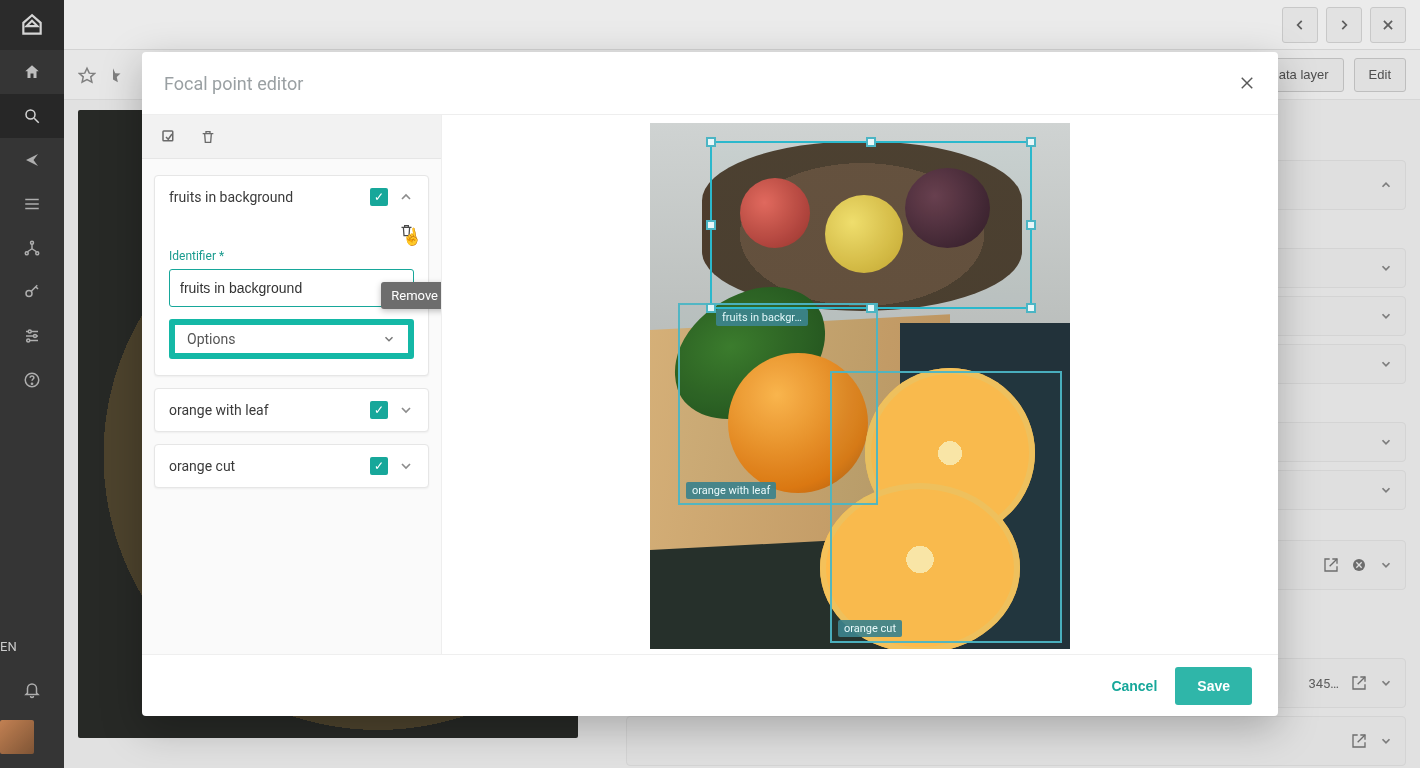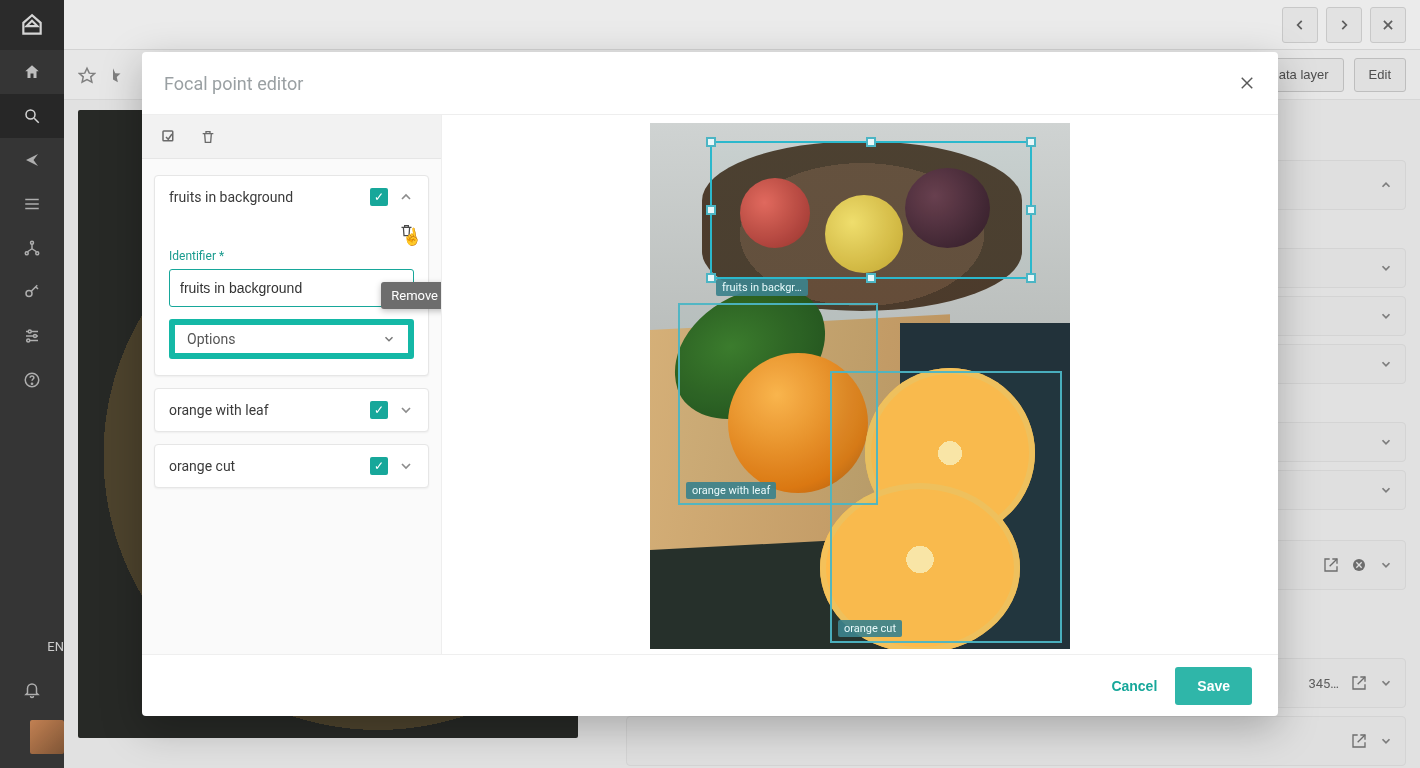--- a/index.html
+++ b/index.html
@@ -2,21 +2,21 @@
 <html><head>
 <meta charset="utf-8">
 <style>
 * { box-sizing: border-box; margin: 0; padding: 0; }
 body { font-family: -apple-system, BlinkMacSystemFont, "Segoe UI", Roboto, sans-serif; background: #f5f5f5; overflow: hidden; width: 1420px; height: 768px; position: relative; }
 
 
 .screen-dim { position: absolute; inset: 0; background: rgba(0,0,0,0.08); z-index: 5; }
 
 
-.leftnav { position: absolute; left: 0; top: 0; width: 64px; height: 768px; background: #3a3a3a; display: flex; flex-direction: column; align-items: flex-end; color: #bdbdbd; z-index: 1; }
+.leftnav { position: absolute; left: 0; top: 0; width: 64px; height: 768px; background: #3a3a3a; display: flex; flex-direction: column; align-items: flex-start; color: #bdbdbd; z-index: 1; }
 .leftnav .logo { width: 64px; height: 50px; display: flex; align-items: center; justify-content: center; background: #2f2f2f; }
 .leftnav .nav-icon { width: 64px; height: 44px; display: flex; align-items: center; justify-content: center; cursor: pointer; color: #cfcfcf; }
 .leftnav .nav-icon.active { background: #2b2b2b; }
 .leftnav .spacer { flex: 1; }
 .leftnav .lang { font-size: 13px; color: #ddd; height: 44px; display: flex; align-items: center; }
 .leftnav .avatar { width: 34px; height: 34px; border-radius: 2px; background: linear-gradient(135deg,#d38c5a,#8a5c3a); margin: 8px 0 14px 0; }
 
 
 .topbar { position: absolute; left: 64px; top: 0; right: 0; height: 50px; background: #fff; border-bottom: 1px solid #e5e5e5; display: flex; align-items: center; padding: 0 14px; gap: 6px; z-index: 1; }
 .breadcrumb { color: #6b6b6b; font-size: 16px; display: flex; align-items: center; gap: 8px; }
@@ -74,21 +74,21 @@
 .canvas .cloth { position: absolute; left: 250px; top: 200px; right: -10px; bottom: -10px; background: #22323a; }
 .canvas .orange1 { position: absolute; left: 78px; top: 230px; width: 140px; height: 140px; border-radius: 50%; background: radial-gradient(circle at 35% 30%, #ffb54a, #e0760d 70%, #a5540b); }
 .canvas .leaf { position: absolute; left: 20px; top: 170px; width: 160px; height: 120px; background: radial-gradient(ellipse at 40% 40%, #3b7a29, #1e4716); border-radius: 60% 40% 60% 40% / 60% 40% 60% 40%; transform: rotate(-18deg); }
 .canvas .orange-half1 { position: absolute; left: 215px; top: 245px; width: 170px; height: 170px; border-radius: 50%; background: radial-gradient(circle at 50% 50%, #ffe7a6 0 10%, #ffba4a 10% 92%, #d6801c 92% 100%); box-shadow: inset 0 0 0 6px #f4c15a; }
 .canvas .orange-half2 { position: absolute; left: 170px; top: 360px; width: 200px; height: 170px; border-radius: 50%; background: radial-gradient(circle at 50% 45%, #ffe7a6 0 10%, #ffba4a 10% 92%, #d6801c 92% 100%); box-shadow: inset 0 0 0 6px #f4c15a; }
 
 .focal-box { position: absolute; border: 2px solid rgba(76,181,196,0.95); background: rgba(76,181,196,0.03); }
 .focal-box.selected { border-color: #2bb8cc; }
 .focal-box .handle { position: absolute; width: 10px; height: 10px; border: 2px solid #4cb5c4; background: #e9f7f9; }
 .focal-box .label { position: absolute; left: 4px; bottom: -2px; transform: translateY(100%); background: rgba(60,130,140,0.92); color: #e8f9fb; font-size: 11px; padding: 2px 6px; border-radius: 2px; white-space: nowrap; }
-.fb1 { left: 60px; top: 18px; width: 322px; height: 138px; }
+.fb1 { left: 60px; top: 18px; width: 322px; height: 168px; }
 .fb1 .h-tl { left: -6px; top: -6px; } .fb1 .h-tm { left: calc(50% - 5px); top: -6px; } .fb1 .h-tr { right: -6px; top: -6px; }
 .fb1 .h-ml { left: -6px; top: calc(50% - 5px); } .fb1 .h-mr { right: -6px; top: calc(50% - 5px); }
 .fb1 .h-bl { left: -6px; bottom: -6px; } .fb1 .h-bm { left: calc(50% - 5px); bottom: -6px; } .fb1 .h-br { right: -6px; bottom: -6px; }
 .fb2 { left: 28px; top: 180px; width: 200px; height: 202px; }
 .fb3 { left: 180px; top: 248px; width: 232px; height: 272px; }
 .focal-box.plain .label { bottom: 4px; left: 6px; transform: none; }
 
 .modal-footer { height: 62px; display: flex; align-items: center; justify-content: flex-end; gap: 18px; padding: 0 26px; border-top: 1px solid #efefef; }
 .btn-text { color: #17a79a; font-size: 14px; font-weight: 600; background: none; border: none; cursor: pointer; }
 .btn-primary { background: #2fb6a9; color: #fff; border: none; height: 38px; padding: 0 22px; border-radius: 3px; font-size: 14px; font-weight: 600; cursor: pointer; }

